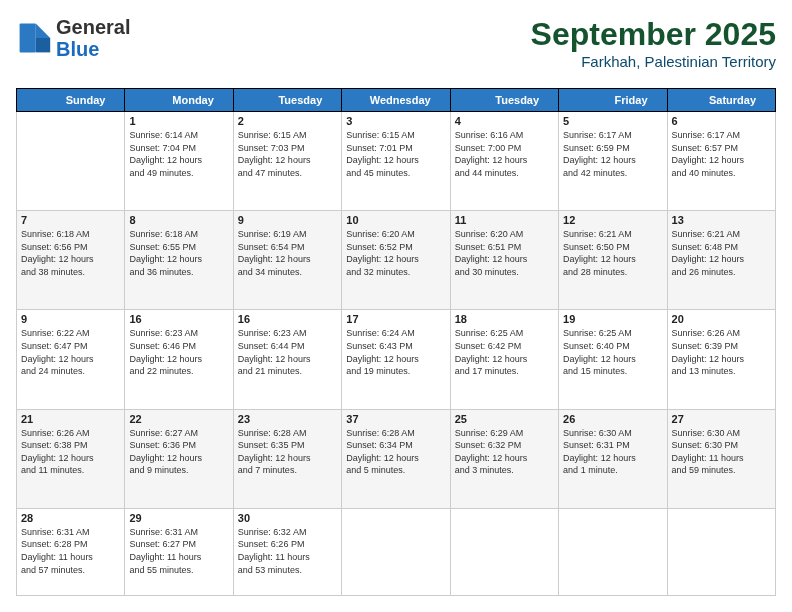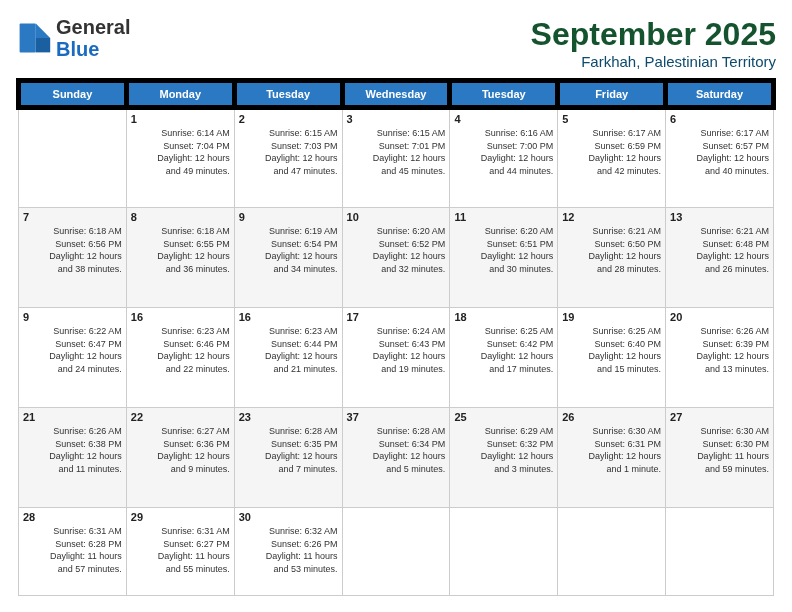--- a/index.html
+++ b/index.html
@@ -14,21 +14,21 @@
       width: 792px;
       height: 612px;
       padding: 16px;
       display: flex;
       flex-direction: column;
     }
     .header {
       display: flex;
       justify-content: space-between;
       align-items: flex-start;
-      margin-bottom: 8px;
+      margin-bottom: 18px;
     }
     .logo {
       display: flex;
       align-items: center;
       gap: 4px;
     }
     .logo-text {
       font-size: 20px;
       font-weight: bold;
       color: #333;
@@ -56,24 +56,24 @@
       border: 1px solid #ccc;
       border-collapse: collapse;
       width: 100%;
       table-layout: fixed;
       font-size: 9.5px;
     }
     .calendar th {
       background: #2b79c2;
       color: #fff;
       padding: 5px 19px;
-      text-align: center;
+      text-align: right;
       font-size: 11px;
       font-weight: bold;
-      border: 5px solid #000000;
+      border: 1px solid #000000;
     }
     .calendar td {
       border: 1px solid #ccc;
       vertical-align: top;
       padding: 3px 4px;
       height: 82px;
       background: #fff;
     }
     .calendar tr:nth-child(even) td {
       background: #f5f5f5;
@@ -81,21 +81,20 @@
     .day-num {
       font-weight: bold;
       font-size: 11px;
       margin-bottom: 2px;
       color: #222;
     }
     .day-info {
       color: #333;
       line-height: 1.4;
       font-size: 9px;
-      text-align: right;
     }
     .empty-cell { background: #fff !important; }
     .last-row td { height: 72px; margin-left: 32px; }
   </style>
 </head>
 <body>
 
 <div class="page">
   <div class="header">
     <div class="logo">

